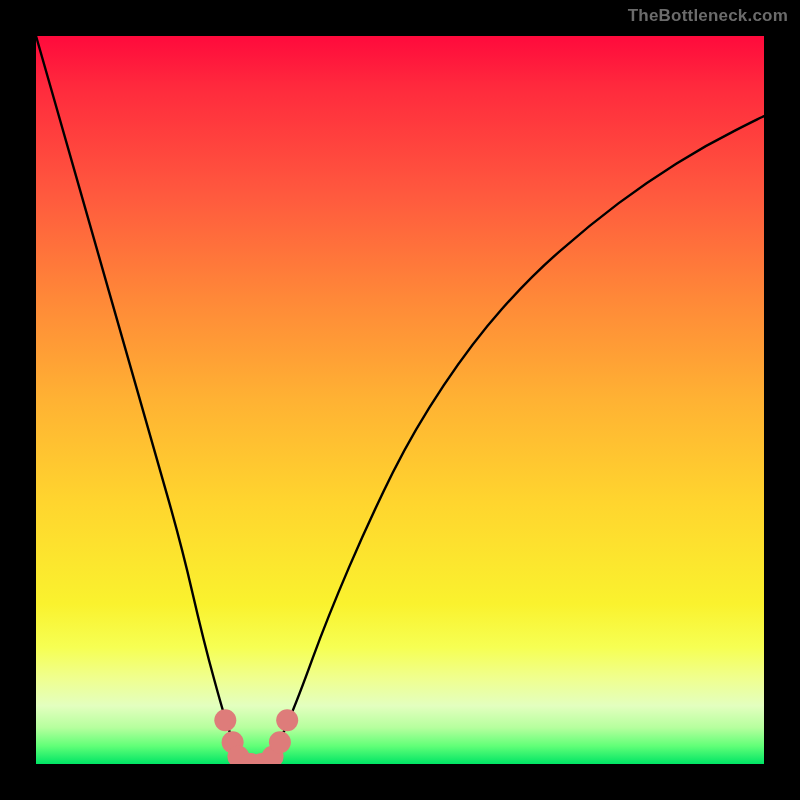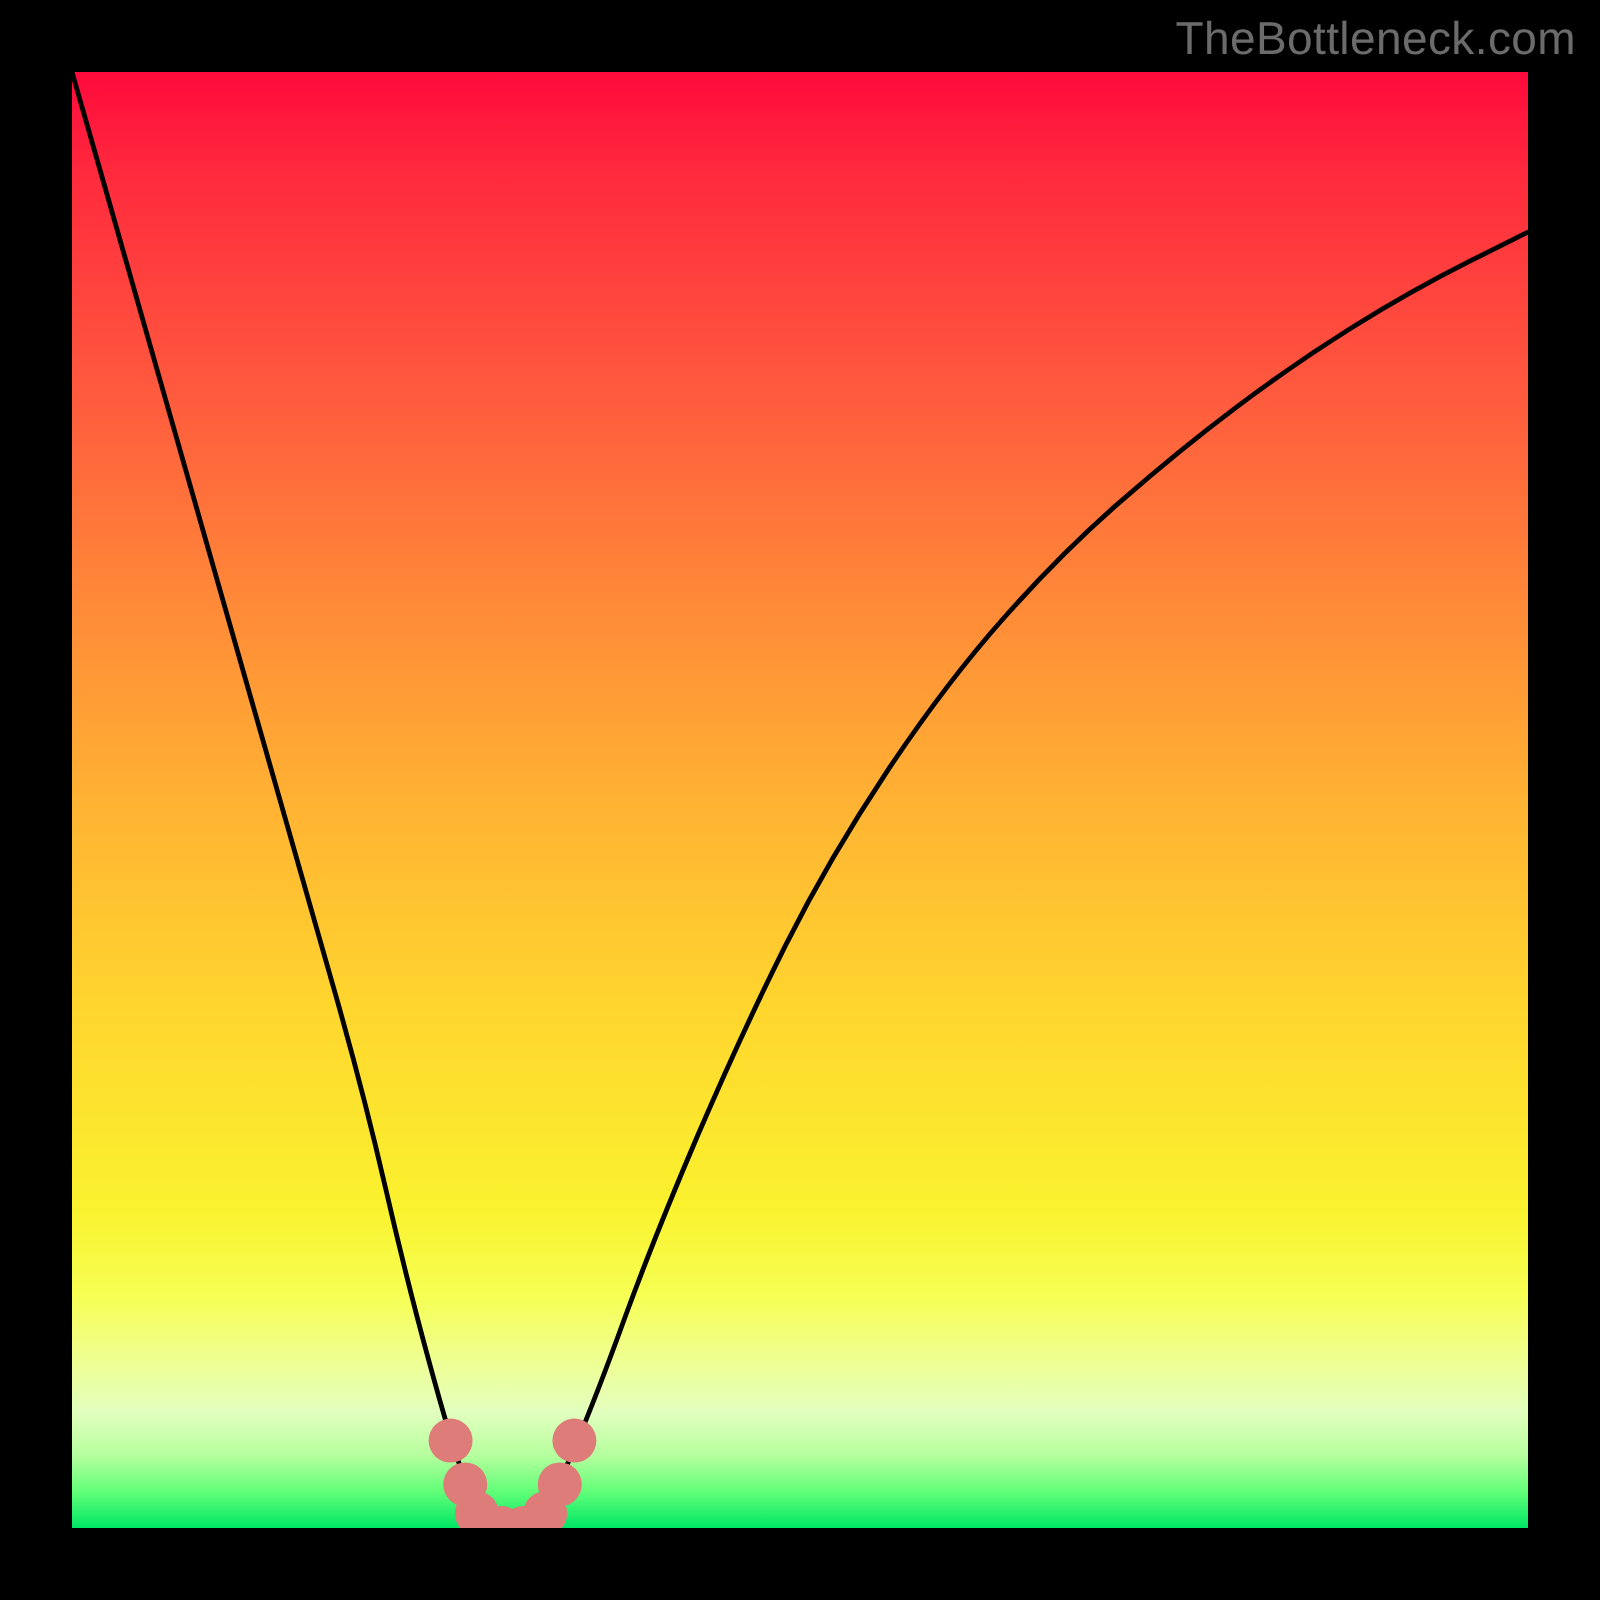--- a/index.html
+++ b/index.html
@@ -47,23 +47,23 @@
     left: 0;
     top: 0;
     width: 728px;
     height: 728px;
   }
   .watermark {
     position: absolute;
     top: 6px;
     right: 12px;
     color: #6b6b6b;
-    font-size: 23px;
+    font-size: 17px;
     letter-spacing: 0.2px;
-    font-weight: 400;
+    font-weight: 700;
   }
 </style>
 </head>
 <body>
 
 <div class="frame">
 
   <div class="watermark">TheBottleneck.com</div>
 
   <div class="plot">

